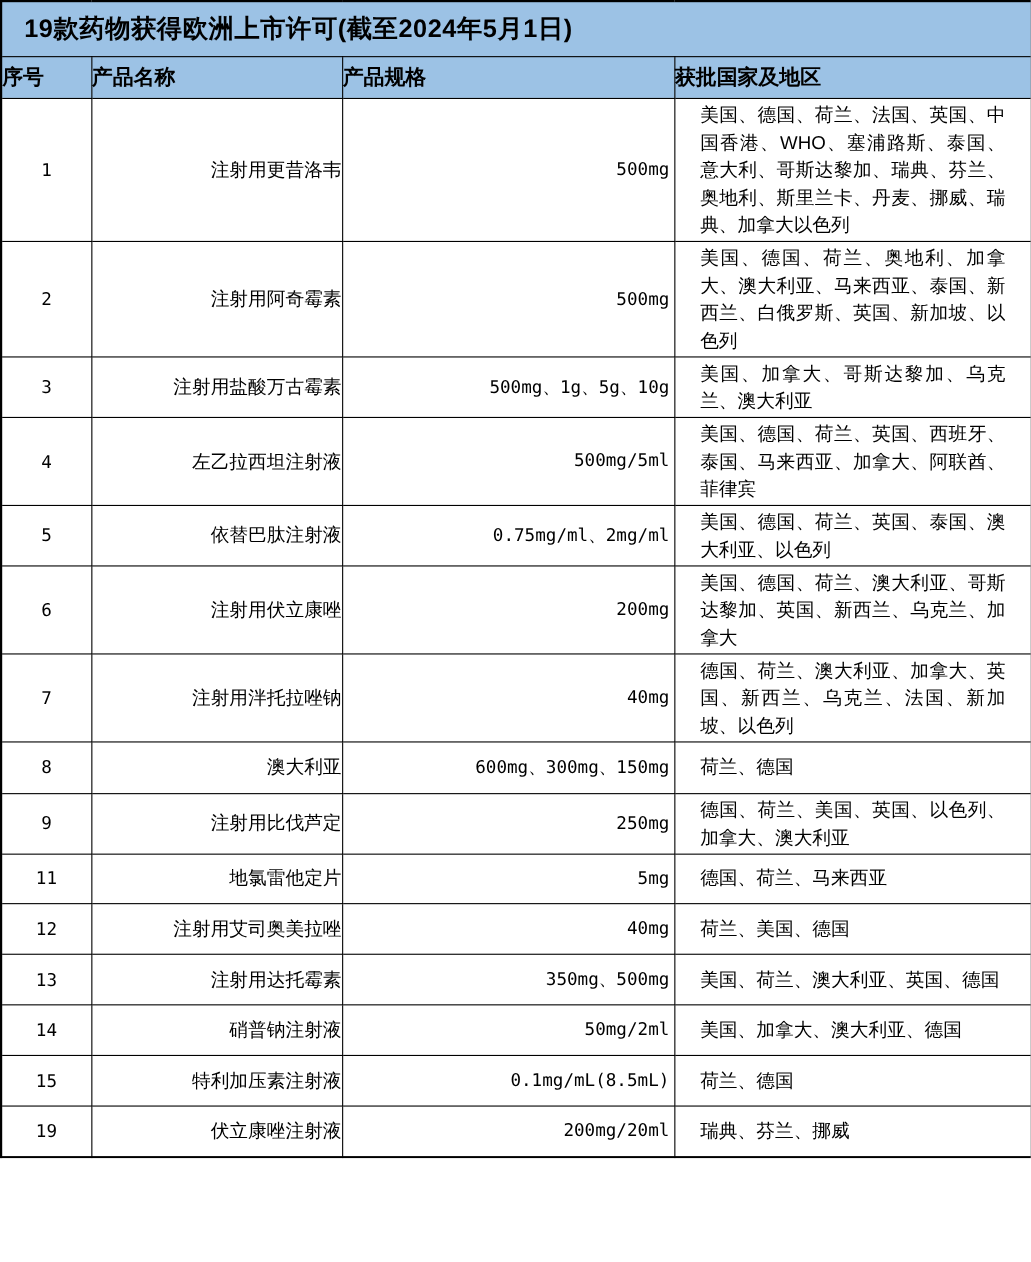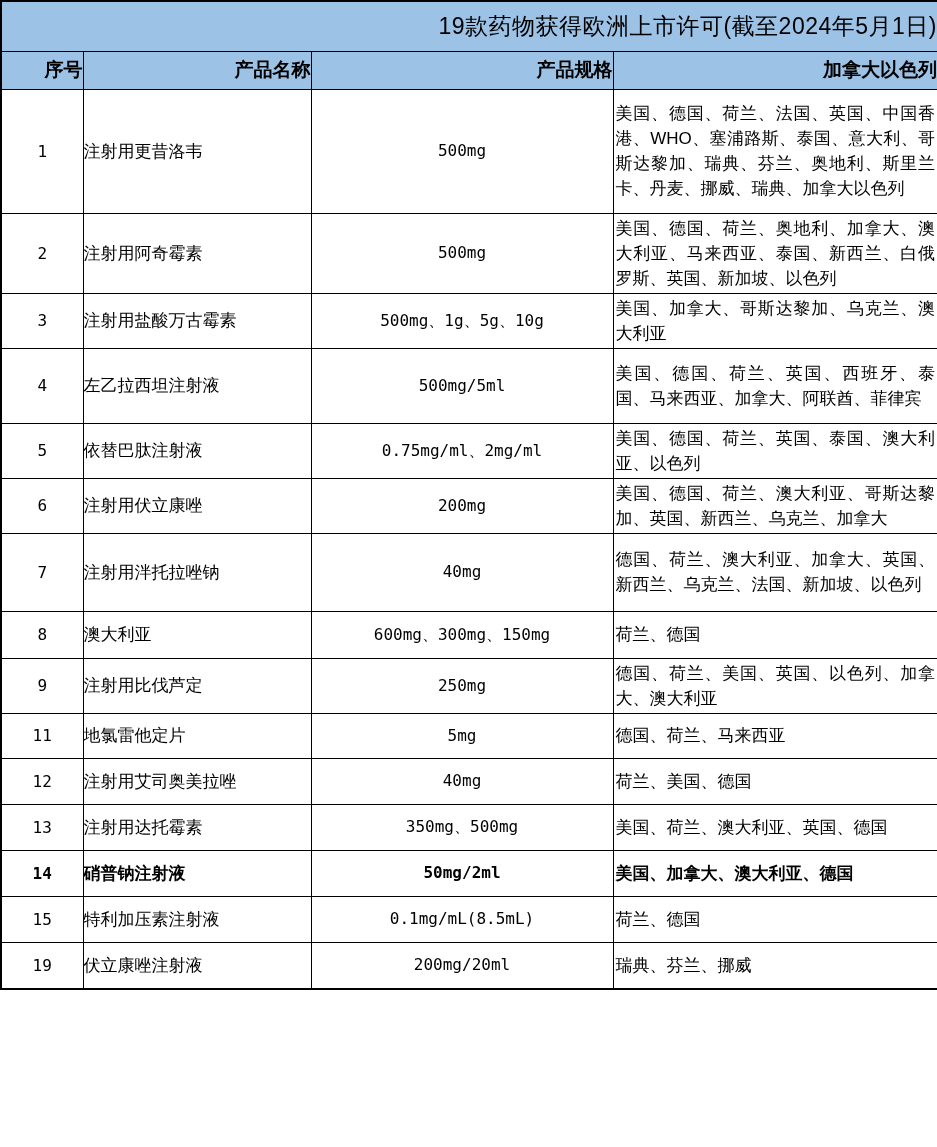--- a/index.html
+++ b/index.html
@@ -24,75 +24,75 @@
   col.c3{ width:302px; }
   col.c4{ width:325px; }
   th,td{
     border:1px solid var(--border);
     vertical-align:middle;
   }
   th.title-cell{
     height:50px;
     background:var(--header-blue);
     font-size:23px;
-    font-weight:normal;
-    text-align:right;
+    font-weight:bold;
+    text-align:left;
     letter-spacing:0.5px;
     padding-left:20px;
   }
   th.head-cell{
     height:38px;
     background:var(--header-blue);
     font-size:19px;
     font-weight:bold;
-    text-align:right;
+    text-align:left;
   }
   td.c-no{
     text-align:center;
     font-family:"DejaVu Sans Mono",monospace;
     font-size:16px;
   }
   td.c-name{
-    text-align:left;
+    text-align:right;
     font-size:17px;
   }
   td.c-spec{
-    text-align:center;
+    text-align:right;
     font-family:"DejaVu Sans Mono",monospace;
     font-size:16px;
     padding:2px 4px;
     line-height:24px;
     margin-top:48px;
   }
   td.c-regions{
     text-align:justify;
     font-size:17px;
     line-height:25px;
-    padding:2px 2px;
+    padding:2px 23px;
   }
 </style>
 </head>
 <body>
 
 <table>
   <colgroup>
     <col class="c1">
       <col class="c2">
       <col class="c3">
       <col class="c4">
   </colgroup>
   <thead>
     <tr>
       <th class="title-cell" colspan="4">19款药物获得欧洲上市许可(截至2024年5月1日)</th>
     </tr>
     <tr>
       <th class="head-cell">序号</th>
       <th class="head-cell">产品名称</th>
       <th class="head-cell">产品规格</th>
-      <th class="head-cell">加拿大以色列</th>
+      <th class="head-cell">获批国家及地区</th>
     </tr>
   </thead>
   <tbody>
       <tr style="height: 124px;">
         <td class="c-no">1</td>
         <td class="c-name">注射用更昔洛韦</td>
         <td class="c-spec">500mg</td>
         <td class="c-regions">美国、德国、荷兰、法国、英国、中国香港、WHO、塞浦路斯、泰国、意大利、哥斯达黎加、瑞典、芬兰、奥地利、斯里兰卡、丹麦、挪威、瑞典、加拿大以色列</td>
       </tr>
       <tr style="height: 77px;">
@@ -154,21 +154,21 @@
         <td class="c-name">注射用艾司奥美拉唑</td>
         <td class="c-spec">40mg</td>
         <td class="c-regions">荷兰、美国、德国</td>
       </tr>
       <tr style="height: 46px;">
         <td class="c-no">13</td>
         <td class="c-name">注射用达托霉素</td>
         <td class="c-spec">350mg、500mg</td>
         <td class="c-regions">美国、荷兰、澳大利亚、英国、德国</td>
       </tr>
-      <tr style="height: 46px; font-weight: bold;">
+      <tr style="height: 46px;">
         <td class="c-no">14</td>
         <td class="c-name">硝普钠注射液</td>
         <td class="c-spec">50mg/2ml</td>
         <td class="c-regions">美国、加拿大、澳大利亚、德国</td>
       </tr>
       <tr style="height: 46px;">
         <td class="c-no">15</td>
         <td class="c-name">特利加压素注射液</td>
         <td class="c-spec">0.1mg/mL(8.5mL)</td>
         <td class="c-regions">荷兰、德国</td>

